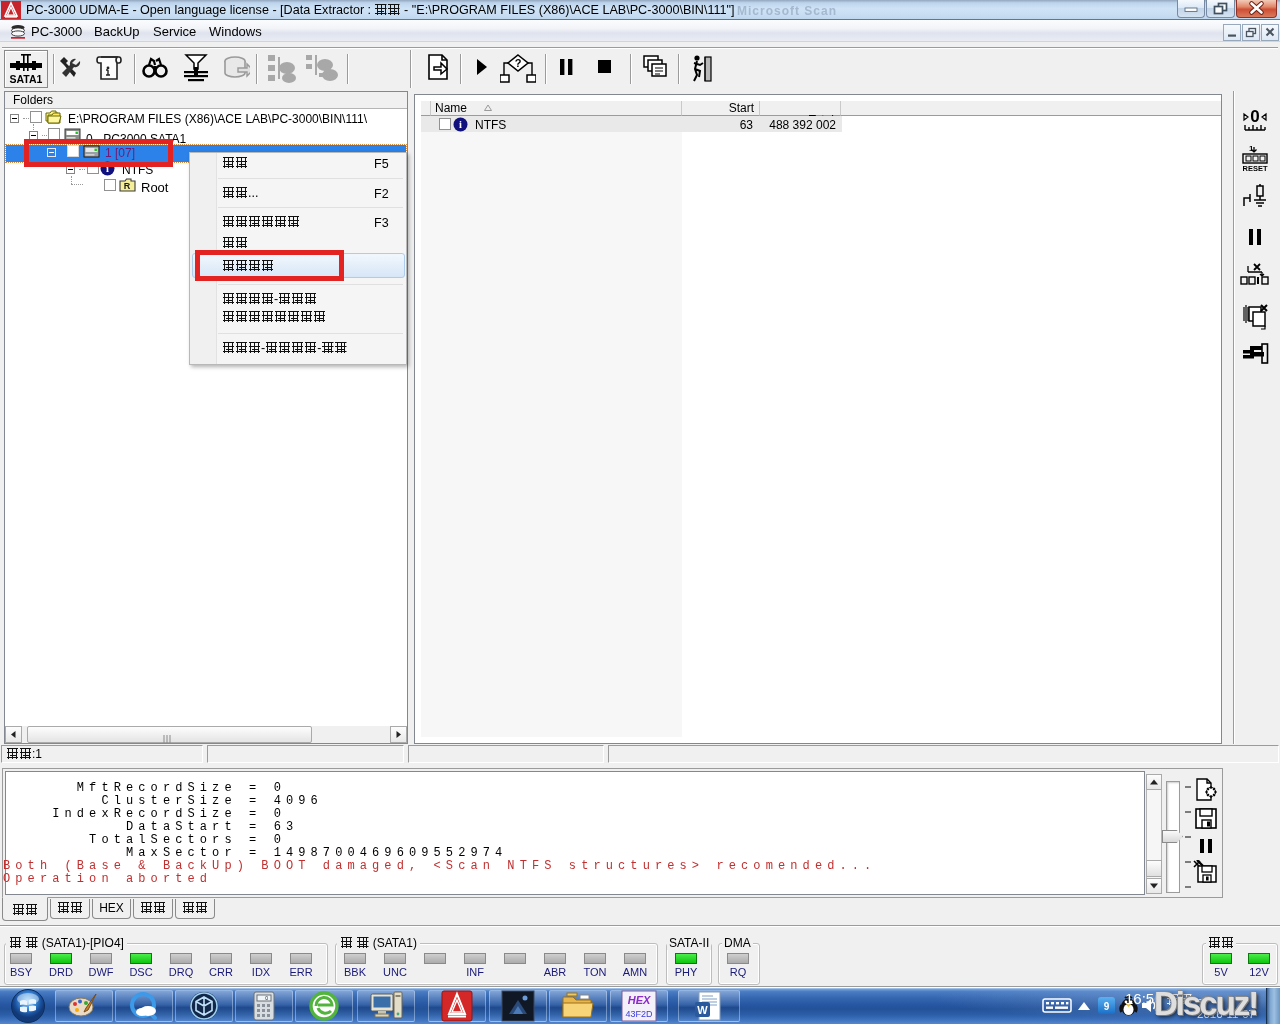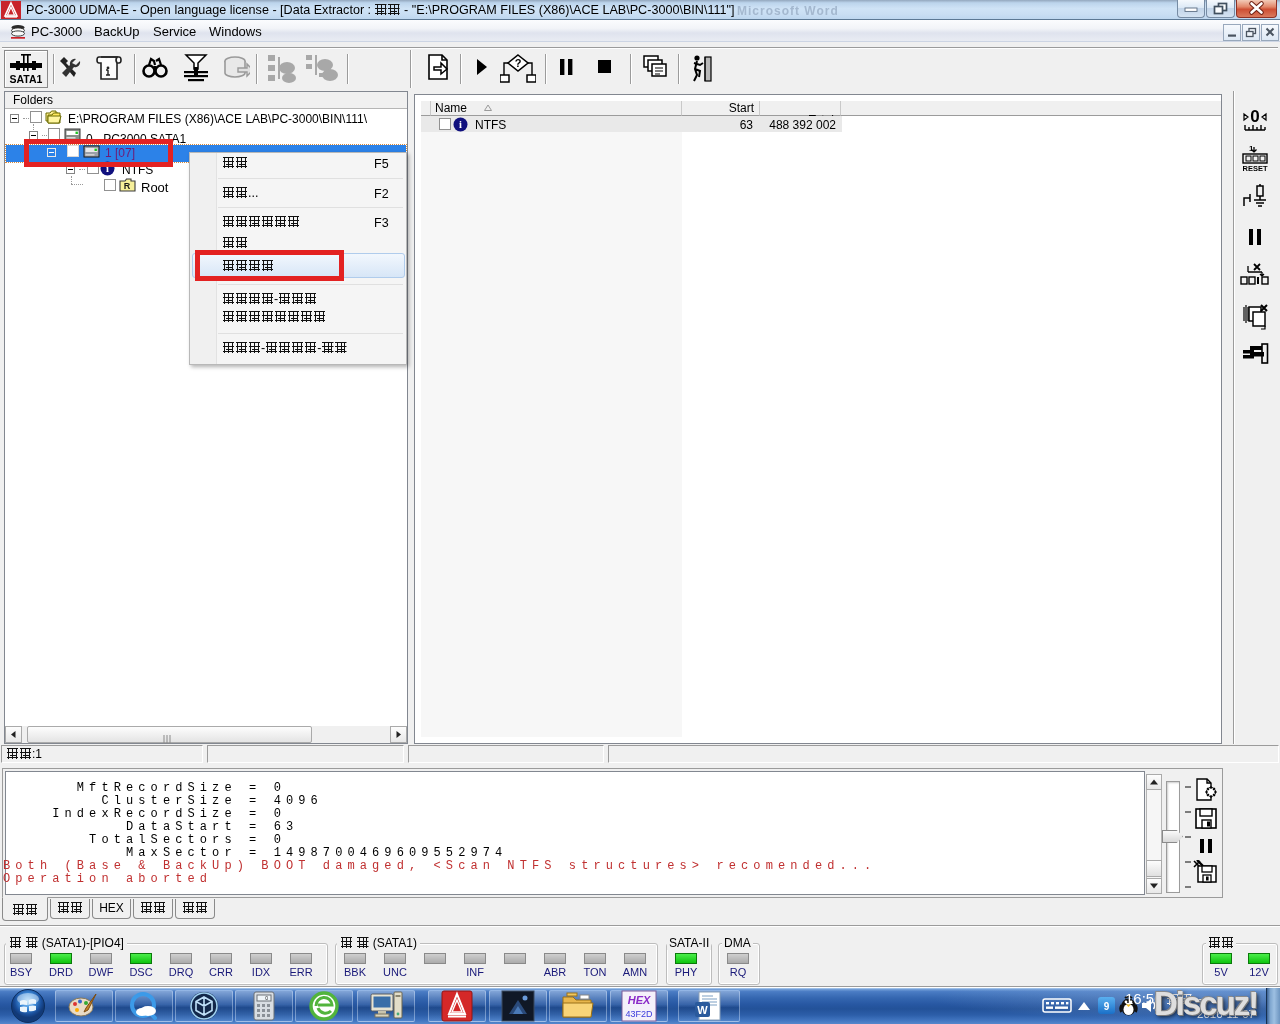--- a/index.html
+++ b/index.html
@@ -18,21 +18,21 @@
 <body>
 
 <div class="abs" style="left:0;top:0;width:1280px;height:20px;background:linear-gradient(#93a7bd 0%,#bcd4ec 15%,#cfe3f6 45%,#c9def3 75%,#bed7ef 100%);border-bottom:1px solid #5c7894"></div>
 <svg class="abs" style="left:1px;top:1px" width="20" height="18" viewBox="0 0 20 18">
     <rect width="20" height="18" fill="#c8242b"></rect>
     <path d="M10 2 L16 15 L4 15 Z" fill="none" stroke="#fff" stroke-width="1.6"></path>
     <path d="M10 6 L13.5 14 L6.5 14 Z" fill="none" stroke="#fff" stroke-width="1.2"></path>
     <rect x="4" y="15.2" width="12" height="1.4" fill="#fff"></rect>
   </svg>
 <div class="abs" style="left:26px;top:3px;font-size:12.6px;color:#000;white-space:nowrap;z-index:3">PC-3000 UDMA-E - Open language license - [Data Extractor : <span class="cj"></span><span class="cj"></span> - "E:\PROGRAM FILES (X86)\ACE LAB\PC-3000\BIN\111"]</div>
-<div class="abs" style="left:737px;top:4px;font-size:12px;font-weight:bold;color:#a4b8cf;letter-spacing:1px;z-index:2">Microsoft Word</div>
+<div class="abs" style="left:737px;top:4px;font-size:12px;font-weight:bold;color:#a4b8cf;letter-spacing:1px;z-index:2">Microsoft Scan</div>
 <div class="abs" style="left:1177px;top:0;width:28px;height:18px;border:1px solid #768ba3;border-top:none;border-radius:0 0 4px 4px;background:linear-gradient(#f5f9fd 0%,#dce9f6 45%,#c3d5e9 50%,#d4e3f2 100%);z-index:3"><svg width="26" height="16" viewBox="0 0 26 16">
       <rect x="7" y="8" width="12" height="3.4" fill="#fff" stroke="#5a6c80" stroke-width="0.9"></rect>
     </svg></div>
 <div class="abs" style="left:1206px;top:0;width:29px;height:18px;border:1px solid #768ba3;border-top:none;border-radius:0 0 4px 4px;background:linear-gradient(#f5f9fd 0%,#dce9f6 45%,#c3d5e9 50%,#d4e3f2 100%);z-index:3"><svg width="27" height="16" viewBox="0 0 27 16">
       <rect x="11.5" y="3.5" width="8" height="7" fill="#fbfdff" stroke="#41505f" stroke-width="1.7"></rect>
       <rect x="7.5" y="6.5" width="8" height="7" fill="#fbfdff" stroke="#41505f" stroke-width="1.7"></rect>
     </svg></div>
 <div class="abs" style="left:1236px;top:0;width:41px;height:18px;border:1px solid #8e3226;border-top:none;border-radius:0 0 4px 4px;background:linear-gradient(#f2cbb8 0%,#e2876a 40%,#ce4f34 55%,#da7a5e 100%);z-index:3"><svg width="39" height="16" viewBox="0 0 39 16">
       <path d="M14.5 3.5 L24.5 12.5 M24.5 3.5 L14.5 12.5" stroke="#6e2014" stroke-width="4.6" stroke-linecap="round"></path>
       <path d="M14.5 3.5 L24.5 12.5 M24.5 3.5 L14.5 12.5" stroke="#fff" stroke-width="2.6" stroke-linecap="round"></path>

